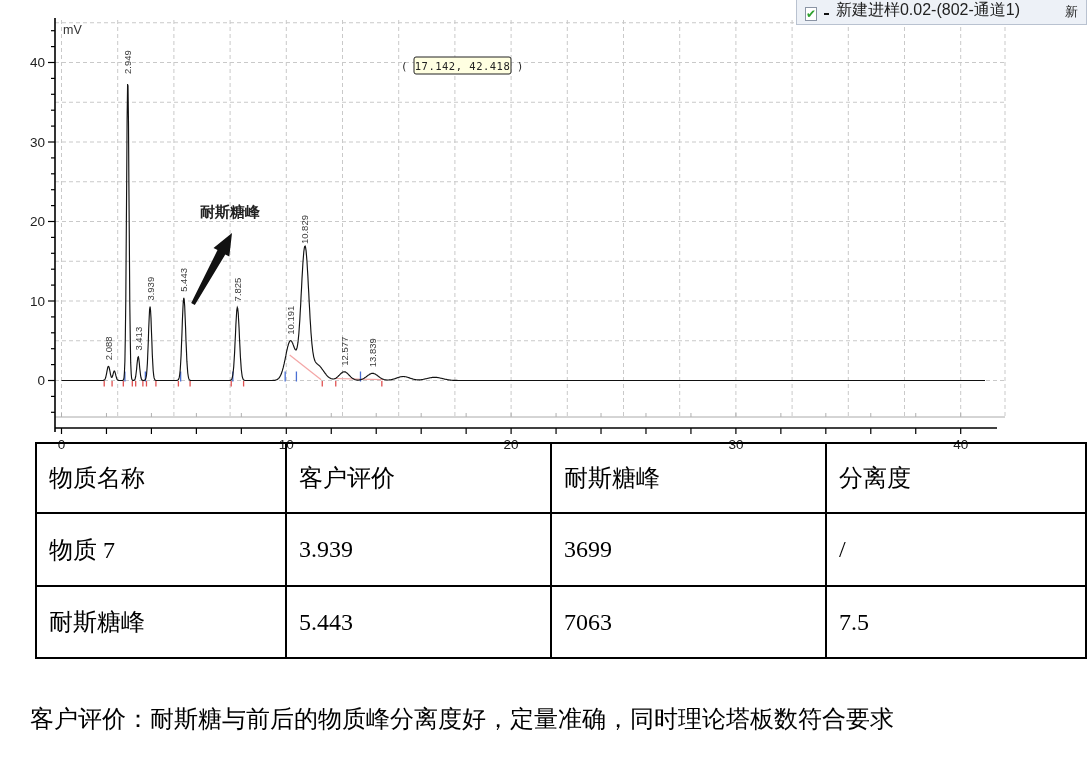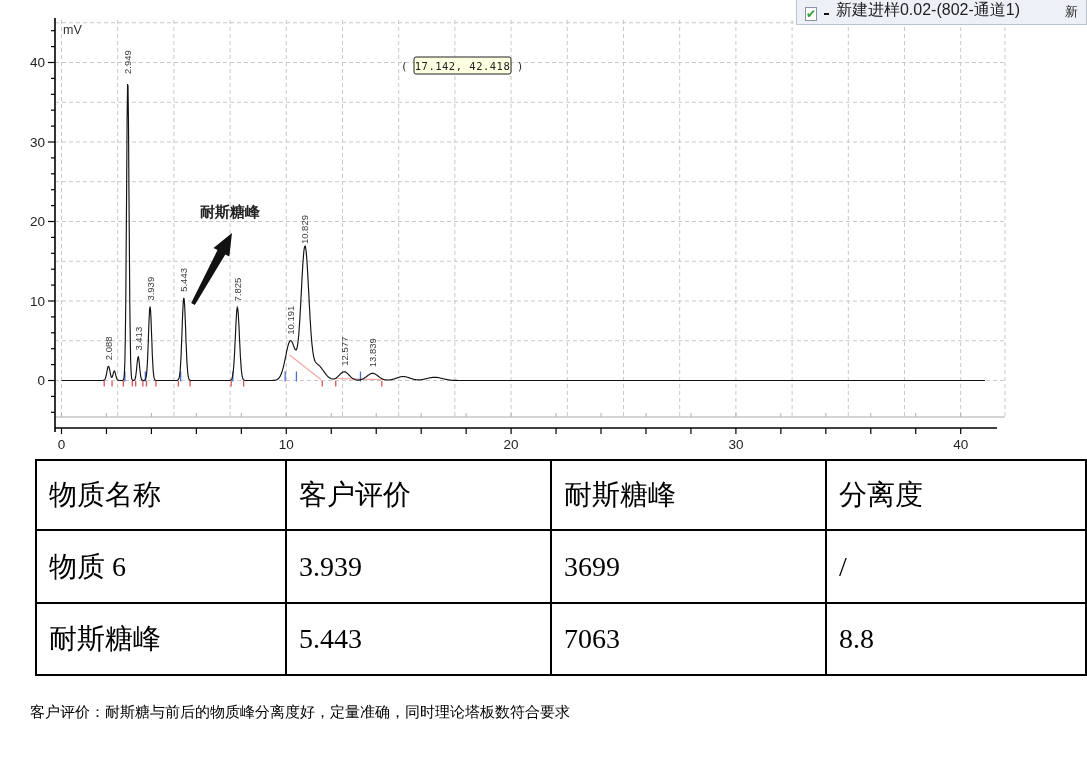--- a/index.html
+++ b/index.html
@@ -10,29 +10,29 @@
       background:#edf1f7;border:1px solid #b9c2d0;box-sizing:border-box;
       display:flex;align-items:flex-end;padding:3px 8px;gap:7px;}
   .legend-check{width:14px;height:14px;background:#fff;border:1px solid #8a94a4;
       font-size:12px;line-height:13px;text-align:center;color:#2ea12e;box-sizing:border-box;}
   .legend-line{width:30px;height:2px;background:#111;margin-bottom:6px;}
   .legend-label{font-size:16px;color:#222;white-space:nowrap;}
   .legend-label-partial{font-size:13px;color:#222;margin-left:38px;white-space:nowrap;}
   
   #chart-svg{position:absolute;left:0;top:0;}
   
-  .data-table{position:absolute;left:35px;top:459px;border-collapse:collapse;
-      font-family:"Liberation Serif",serif;font-size:28px;color:#000;table-layout:fixed;}
+  .data-table{position:absolute;left:35px;top:442px;border-collapse:collapse;
+      font-family:"Liberation Serif",serif;font-size:24px;color:#000;table-layout:fixed;}
   .data-table td{border:2px solid #000;padding:0 6px 0 12px;vertical-align:middle;
       overflow:hidden;white-space:nowrap;}
   .col0{width:230px}.col1{width:245px}.col2{width:255px}.col3{width:240px}
   .row-h{height:70px}.row-1{height:73px}.row-2{height:72px}
   
   .caption{position:absolute;left:30px;top:703px;font-family:"Liberation Serif",serif;
-      font-size:15px;color:#000;white-space:nowrap;}
+      font-size:24px;color:#000;white-space:nowrap;}
 </style>
 </head>
 <body>
 
 <div class="page">
 
   <svg id="chart-svg" width="1087" height="460" viewBox="0 0 1087 460">
       <g>
         <line x1="61.5" y1="20" x2="61.5" y2="417" stroke="#c9c9c9" stroke-width="1" stroke-dasharray="4 3"></line>
         <line x1="117.7" y1="20" x2="117.7" y2="417" stroke="#c9c9c9" stroke-width="1" stroke-dasharray="4 3"></line>
@@ -196,28 +196,28 @@
 
   <table class="data-table">
     <tbody>
         <tr class="row-h">
       <td class="col0">物质名称</td>
       <td class="col1">客户评价</td>
       <td class="col2">耐斯糖峰</td>
       <td class="col3">分离度</td>
     </tr>
     <tr class="row-1">
-      <td class="col0">物质 6</td>
+      <td class="col0">物质 7</td>
       <td class="col1">3.939</td>
       <td class="col2">3699</td>
       <td class="col3">/</td>
     </tr>
     <tr class="row-2">
       <td class="col0">耐斯糖峰</td>
       <td class="col1">5.443</td>
       <td class="col2">7063</td>
-      <td class="col3">8.8</td>
+      <td class="col3">7.5</td>
     </tr>
   </tbody>
     </table>
 
   <div class="caption">客户评价：耐斯糖与前后的物质峰分离度好，定量准确，同时理论塔板数符合要求</div>
 </div>
 
 </body></html>

